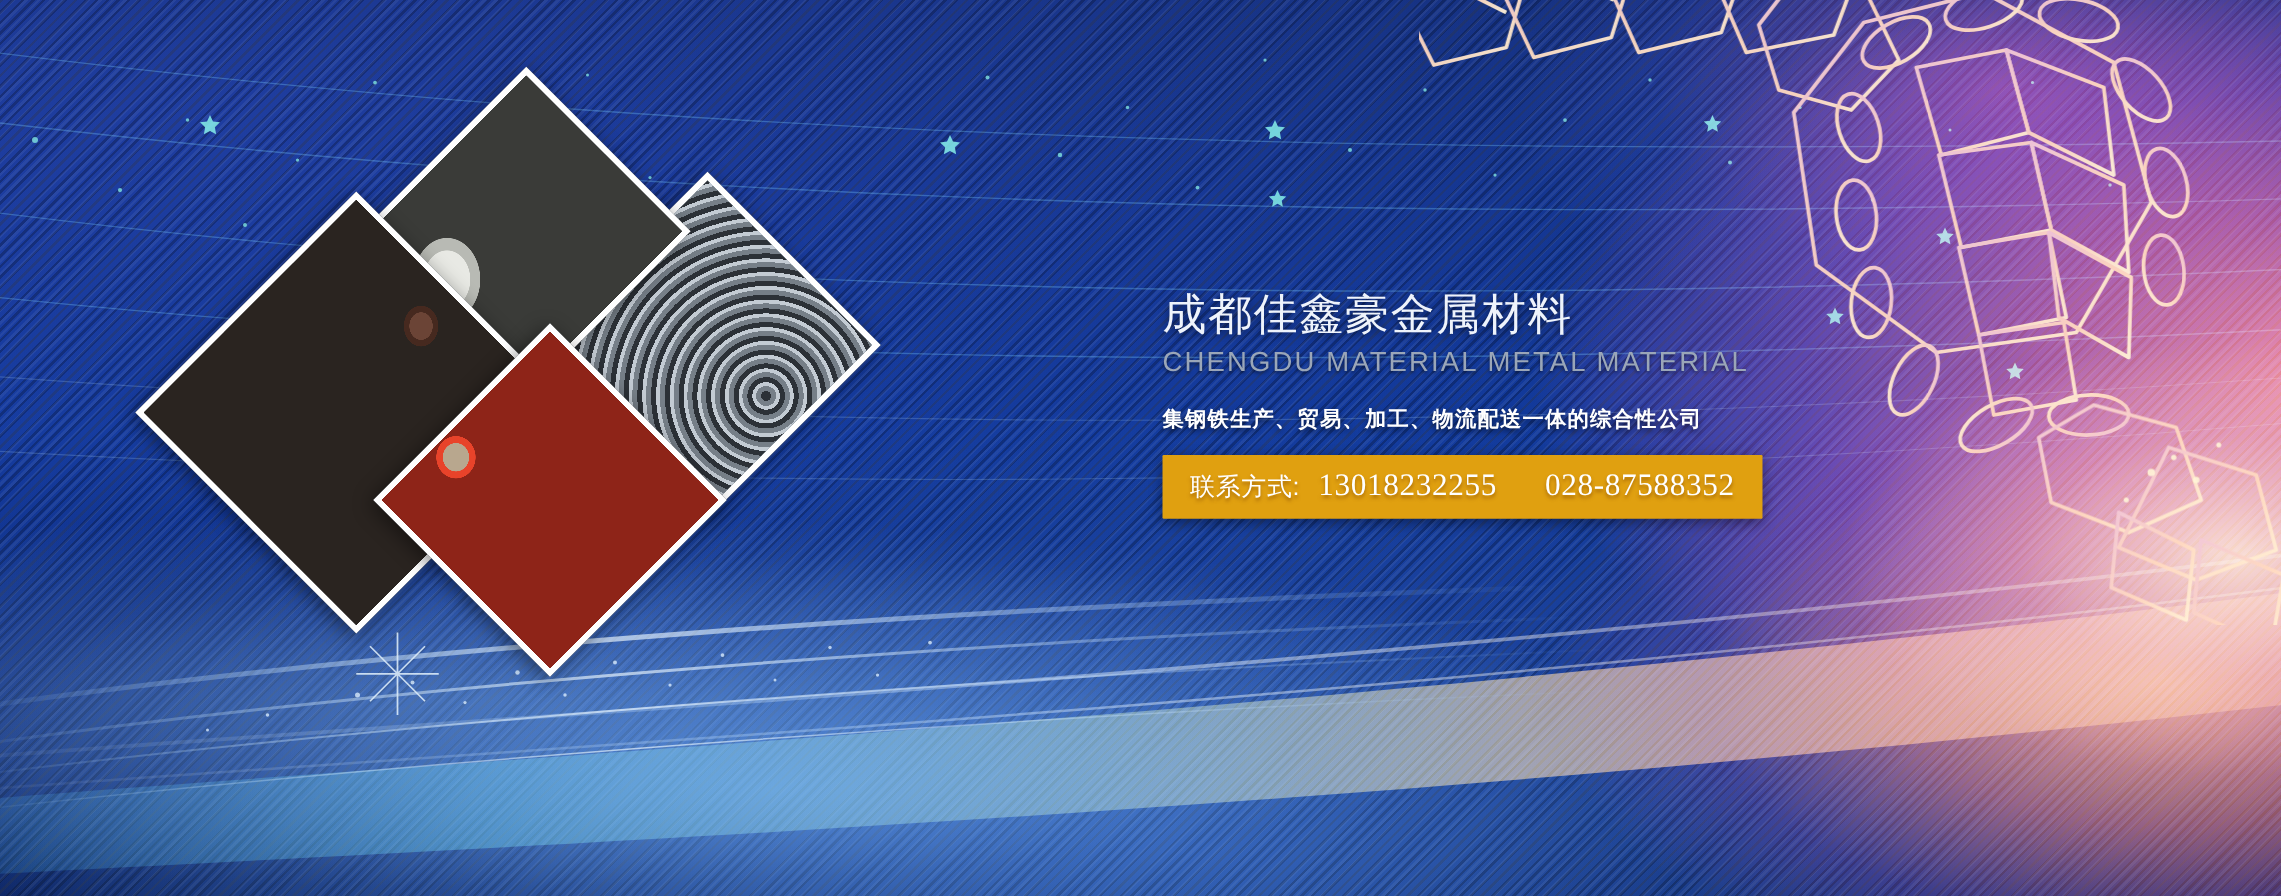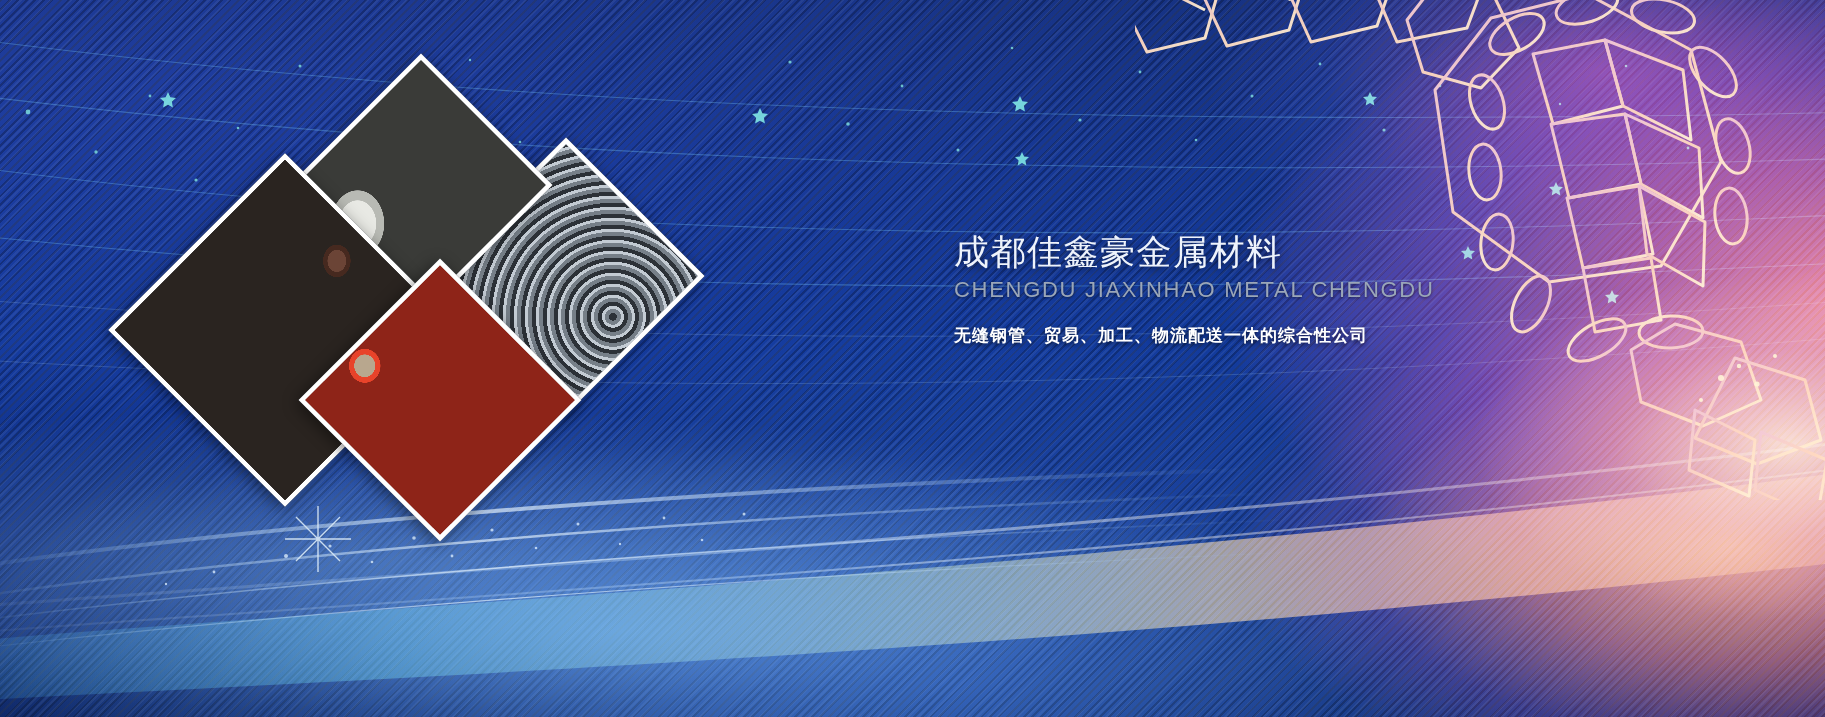--- a/index.html
+++ b/index.html
@@ -126,21 +126,21 @@
       radial-gradient(ellipse 26px 28px at 70% 68%, #b8a78e 0 40%, #e8432a 41% 60%, #8e2418 61% 100%),
       radial-gradient(ellipse 26px 28px at 24% 88%, #b8a78e 0 40%, #e8432a 41% 60%, #8e2418 61% 100%),
       radial-gradient(ellipse 26px 28px at 54% 90%, #b8a78e 0 40%, #e8432a 41% 60%, #8e2418 61% 100%),
       linear-gradient(170deg,#9aa3a8 0%, #676d70 40%, #44484a 100%);
   }
 
   
   #robot{ position:absolute; right:-10px; top:-20px; width:700px; height:520px; z-index:3; }
 
   
-  #textblock{ position:absolute; left:954px; top:232px; width:520px; z-index:6; }
+  #textblock{ position:absolute; left:930px; top:232px; width:520px; z-index:6; }
 
   #title{
     font-size:35px; line-height:1.12; color:#eef3fb; letter-spacing:1.5px;
     text-shadow:0 2px 8px rgba(0,0,0,.55);
     white-space:nowrap;
   }
   #subtitle{
     margin-top:6px;
     font-size:22px; letter-spacing:1.7px; color:#9aa6b8;
     text-shadow:0 1px 3px rgba(0,0,0,.5);
@@ -388,22 +388,27 @@
     </div>
     <div class="dia" id="d4">
       <div class="ph ph-insul"></div>
     </div>
   </div>
 
   <div id="textblock">
 
     <div id="title">成都佳鑫豪金属材料</div>
 
-    <div id="subtitle">CHENGDU JIAXINHAO METAL CHENGDU</div>
-
-    <div id="tagline">无缝钢管、贸易、加工、物流配送一体的综合性公司</div>
-
-
-
+    <div id="subtitle">CHENGDU MATERIAL METAL MATERIAL</div>
+
+    <div id="tagline">集钢铁生产、贸易、加工、物流配送一体的综合性公司</div>
+
+
+
+    <div id="contactbar">
+      <span class="lbl">联系方式:</span>
+      <span class="num">13018232255</span>
+      <span class="num num2">028-87588352</span>
+    </div>
 
   </div>
 
 </div>
 
 </body></html>

